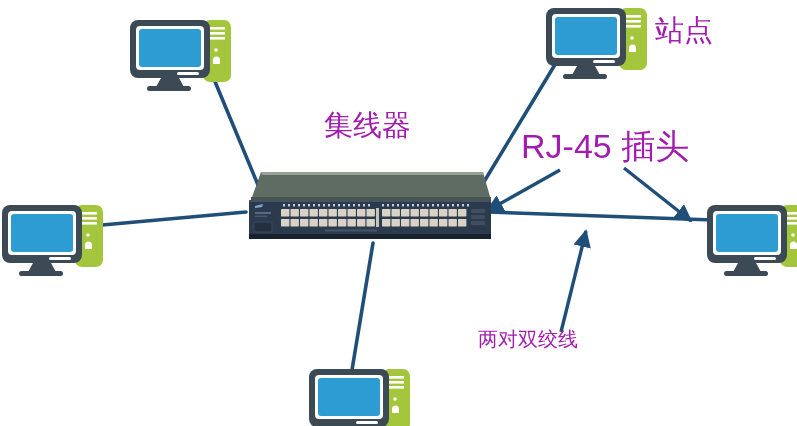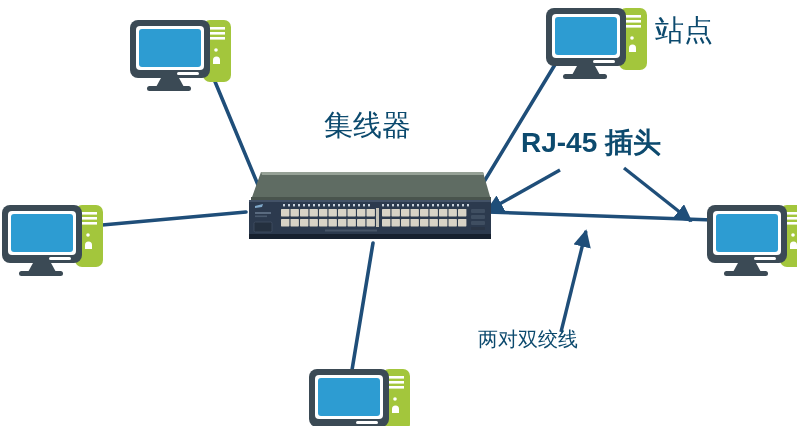--- a/index.html
+++ b/index.html
@@ -20,21 +20,21 @@
   }
   #wires {
     position: absolute;
     left: 0;
     top: 0;
     width: 797px;
     height: 426px;
   }
   .label {
     position: absolute;
-    color: #0c4a6e;
+    color: #a21caf;
     font-size: 27px;
     line-height: 1;
     white-space: nowrap;
     font-family: "Liberation Sans", "DejaVu Sans", sans-serif;
     text-align: right;
   }
   .pc {
     position: absolute;
   }
   .switch {
@@ -281,17 +281,17 @@
       <rect x="228" y="57" width="14" height="3" rx="1" fill="#2A3545"></rect>
     </g>
 
     <rect x="82" y="59.5" width="52" height="2" fill="#4C5A6D" opacity="0.85"></rect>
   </svg>
 
   <div class="label" style="left:655px; top:16px; font-size:29px;">站点</div>
 
   <div class="label" style="left:324px; top:111px; font-size:29px;">集线器</div>
 
-  <div class="label" style="left:521px; top:129px; font-size:28px;font-weight:bold;">RJ-45 插头</div>
+  <div class="label" style="left:521px; top:129px; font-size:34px;">RJ-45 插头</div>
 
   <div class="label" style="left:478px; top:329px; font-size:20px;">两对双绞线</div>
 
 </div>
 
 </body></html>

